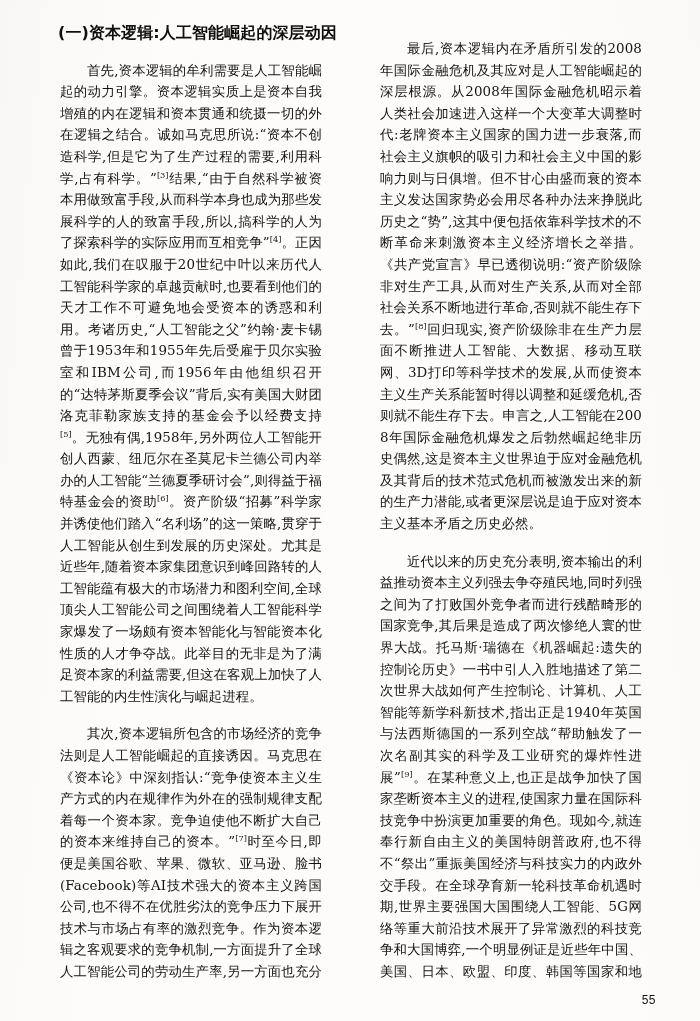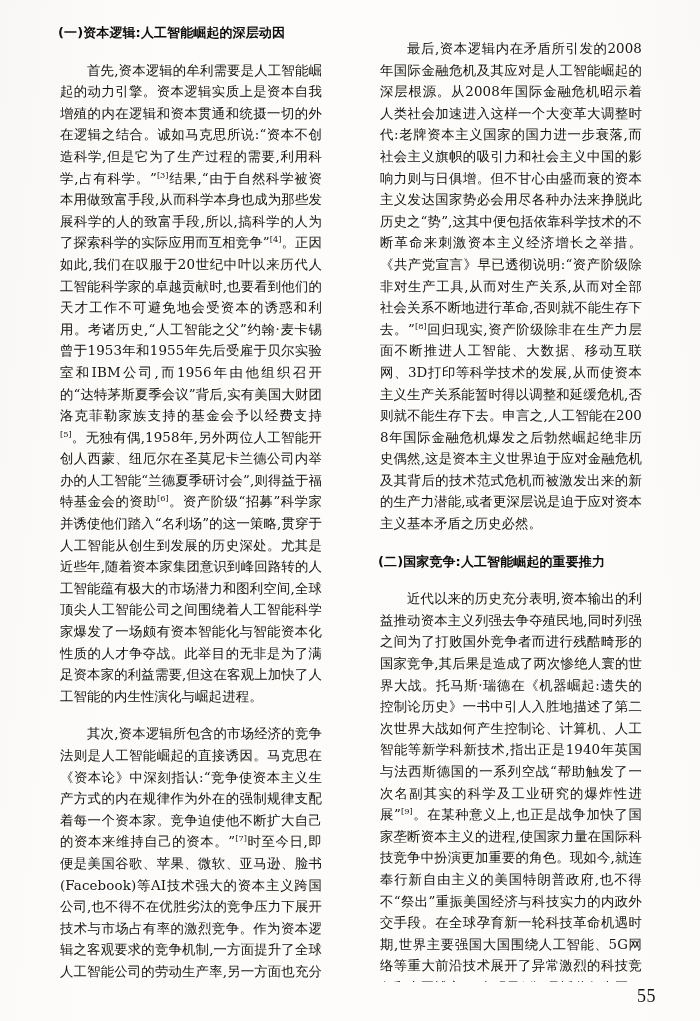--- a/index.html
+++ b/index.html
@@ -36,21 +36,21 @@
     align-items: flex-start;
   }
   .col {
     width: 294px;
     height: 960px;
     overflow: hidden;
   }
   .heading {
     font-family: "DejaVu Sans", "Liberation Sans", sans-serif;
     font-weight: bold;
-    font-size: 13px;
+    font-size: 16px;
     line-height: 21.6px;
     letter-spacing: 0.1px;
     text-indent: 14px;
     margin: 0 0 0 0;
     color: #100e0c;
   }
   p.body {
     margin: 16px;
     font-size: 13.4px;
     line-height: 21.6px;
@@ -69,42 +69,41 @@
   sup.ref {
     font-size: 8.2px;
     vertical-align: super;
     line-height: 0;
     letter-spacing: 0;
   }
   .pageno {
     position: absolute;
     right: 44px;
     bottom: 14px;
-    font-size: 18px;
-    font-family: Liberation Serif, serif;
+    font-size: 12px;
+    font-family: Liberation Sans, sans-serif;
     color: #16130f;
     letter-spacing: 0.5px;
   }
 </style>
 </head>
 <body>
 
 <div class="page">
 
   <div class="columns">
 
     <div class="col">
       <div class="heading">(一)资本逻辑:人工智能崛起的深层动因</div>
       <p class="body">首先,资本逻辑的牟利需要是人工智能崛起的动力引擎。资本逻辑实质上是资本自我增殖的内在逻辑和资本贯通和统摄一切的外在逻辑之结合。诚如马克思所说:“资本不创造科学,但是它为了生产过程的需要,利用科学,占有科学。”<sup class="ref">[3]</sup>结果,“由于自然科学被资本用做致富手段,从而科学本身也成为那些发展科学的人的致富手段,所以,搞科学的人为了探索科学的实际应用而互相竞争”<sup class="ref">[4]</sup>。正因如此,我们在叹服于20世纪中叶以来历代人工智能科学家的卓越贡献时,也要看到他们的天才工作不可避免地会受资本的诱惑和利用。考诸历史,“人工智能之父”约翰·麦卡锡曾于1953年和1955年先后受雇于贝尔实验室和IBM公司,而1956年由他组织召开的“达特茅斯夏季会议”背后,实有美国大财团洛克菲勒家族支持的基金会予以经费支持<sup class="ref">[5]</sup>。无独有偶,1958年,另外两位人工智能开创人西蒙、纽厄尔在圣莫尼卡兰德公司内举办的人工智能“兰德夏季研讨会”,则得益于福特基金会的资助<sup class="ref">[6]</sup>。资产阶级“招募”科学家并诱使他们踏入“名利场”的这一策略,贯穿于人工智能从创生到发展的历史深处。尤其是近些年,随着资本家集团意识到峰回路转的人工智能蕴有极大的市场潜力和图利空间,全球顶尖人工智能公司之间围绕着人工智能科学家爆发了一场颇有资本智能化与智能资本化性质的人才争夺战。此举目的无非是为了满足资本家的利益需要,但这在客观上加快了人工智能的内生性演化与崛起进程。</p>
       <p class="body cont">其次,资本逻辑所包含的市场经济的竞争法则是人工智能崛起的直接诱因。马克思在《资本论》中深刻指认:“竞争使资本主义生产方式的内在规律作为外在的强制规律支配着每一个资本家。竞争迫使他不断扩大自己的资本来维持自己的资本。”<sup class="ref">[7]</sup>时至今日,即便是美国谷歌、苹果、微软、亚马逊、脸书(Facebook)等AI技术强大的资本主义跨国公司,也不得不在优胜劣汰的竞争压力下展开技术与市场占有率的激烈竞争。作为资本逻辑之客观要求的竞争机制,一方面提升了全球人工智能公司的劳动生产率,另一方面也充分激发了后发国家人工智能公司进行技术追赶的内在动力。在此过程中,阿里巴巴、腾讯、百度、华为、科大讯飞等国内民营企业深度布局人工智能,在全球竞争中脱颖而出,使全球智能产业格局发生深刻变动。</p>
     </div>
 
     <div class="col">
       <p class="body">最后,资本逻辑内在矛盾所引发的2008年国际金融危机及其应对是人工智能崛起的深层根源。从2008年国际金融危机昭示着人类社会加速进入这样一个大变革大调整时代:老牌资本主义国家的国力进一步衰落,而社会主义旗帜的吸引力和社会主义中国的影响力则与日俱增。但不甘心由盛而衰的资本主义发达国家势必会用尽各种办法来挣脱此历史之“势”,这其中便包括依靠科学技术的不断革命来刺激资本主义经济增长之举措。《共产党宣言》早已透彻说明:“资产阶级除非对生产工具,从而对生产关系,从而对全部社会关系不断地进行革命,否则就不能生存下去。”<sup class="ref">[8]</sup>回归现实,资产阶级除非在生产力层面不断推进人工智能、大数据、移动互联网、3D打印等科学技术的发展,从而使资本主义生产关系能暂时得以调整和延缓危机,否则就不能生存下去。申言之,人工智能在2008年国际金融危机爆发之后勃然崛起绝非历史偶然,这是资本主义世界迫于应对金融危机及其背后的技术范式危机而被激发出来的新的生产力潜能,或者更深层说是迫于应对资本主义基本矛盾之历史必然。</p>
-      <div class="heading">(二)国家竞争:人工智能崛起的重要推力</div>
       <p class="body cont">近代以来的历史充分表明,资本输出的利益推动资本主义列强去争夺殖民地,同时列强之间为了打败国外竞争者而进行残酷畸形的国家竞争,其后果是造成了两次惨绝人寰的世界大战。托马斯·瑞德在《机器崛起:遗失的控制论历史》一书中引人入胜地描述了第二次世界大战如何产生控制论、计算机、人工智能等新学科新技术,指出正是1940年英国与法西斯德国的一系列空战“帮助触发了一次名副其实的科学及工业研究的爆炸性进展”<sup class="ref">[9]</sup>。在某种意义上,也正是战争加快了国家垄断资本主义的进程,使国家力量在国际科技竞争中扮演更加重要的角色。现如今,就连奉行新自由主义的美国特朗普政府,也不得不“祭出”重振美国经济与科技实力的内政外交手段。在全球孕育新一轮科技革命机遇时期,世界主要强国大国围绕人工智能、5G网络等重大前沿技术展开了异常激烈的科技竞争和大国博弈,一个明显例证是近些年中国、美国、日本、欧盟、印度、韩国等国家和地区纷纷在国家战略层面加强了人工智能扶持力度。在这场争战正酣的人工智能“全球竞赛”中,美国与中国无可争议地处于绝对领先地位,但其他国家和地区也力图在人工智能的某些技术领域有所专长。毋庸讳言,各个国家在角逐人</p>
     </div>
 
   </div>
 
   <div class="pageno">55</div>
 
 </div>
 
 </body></html>

